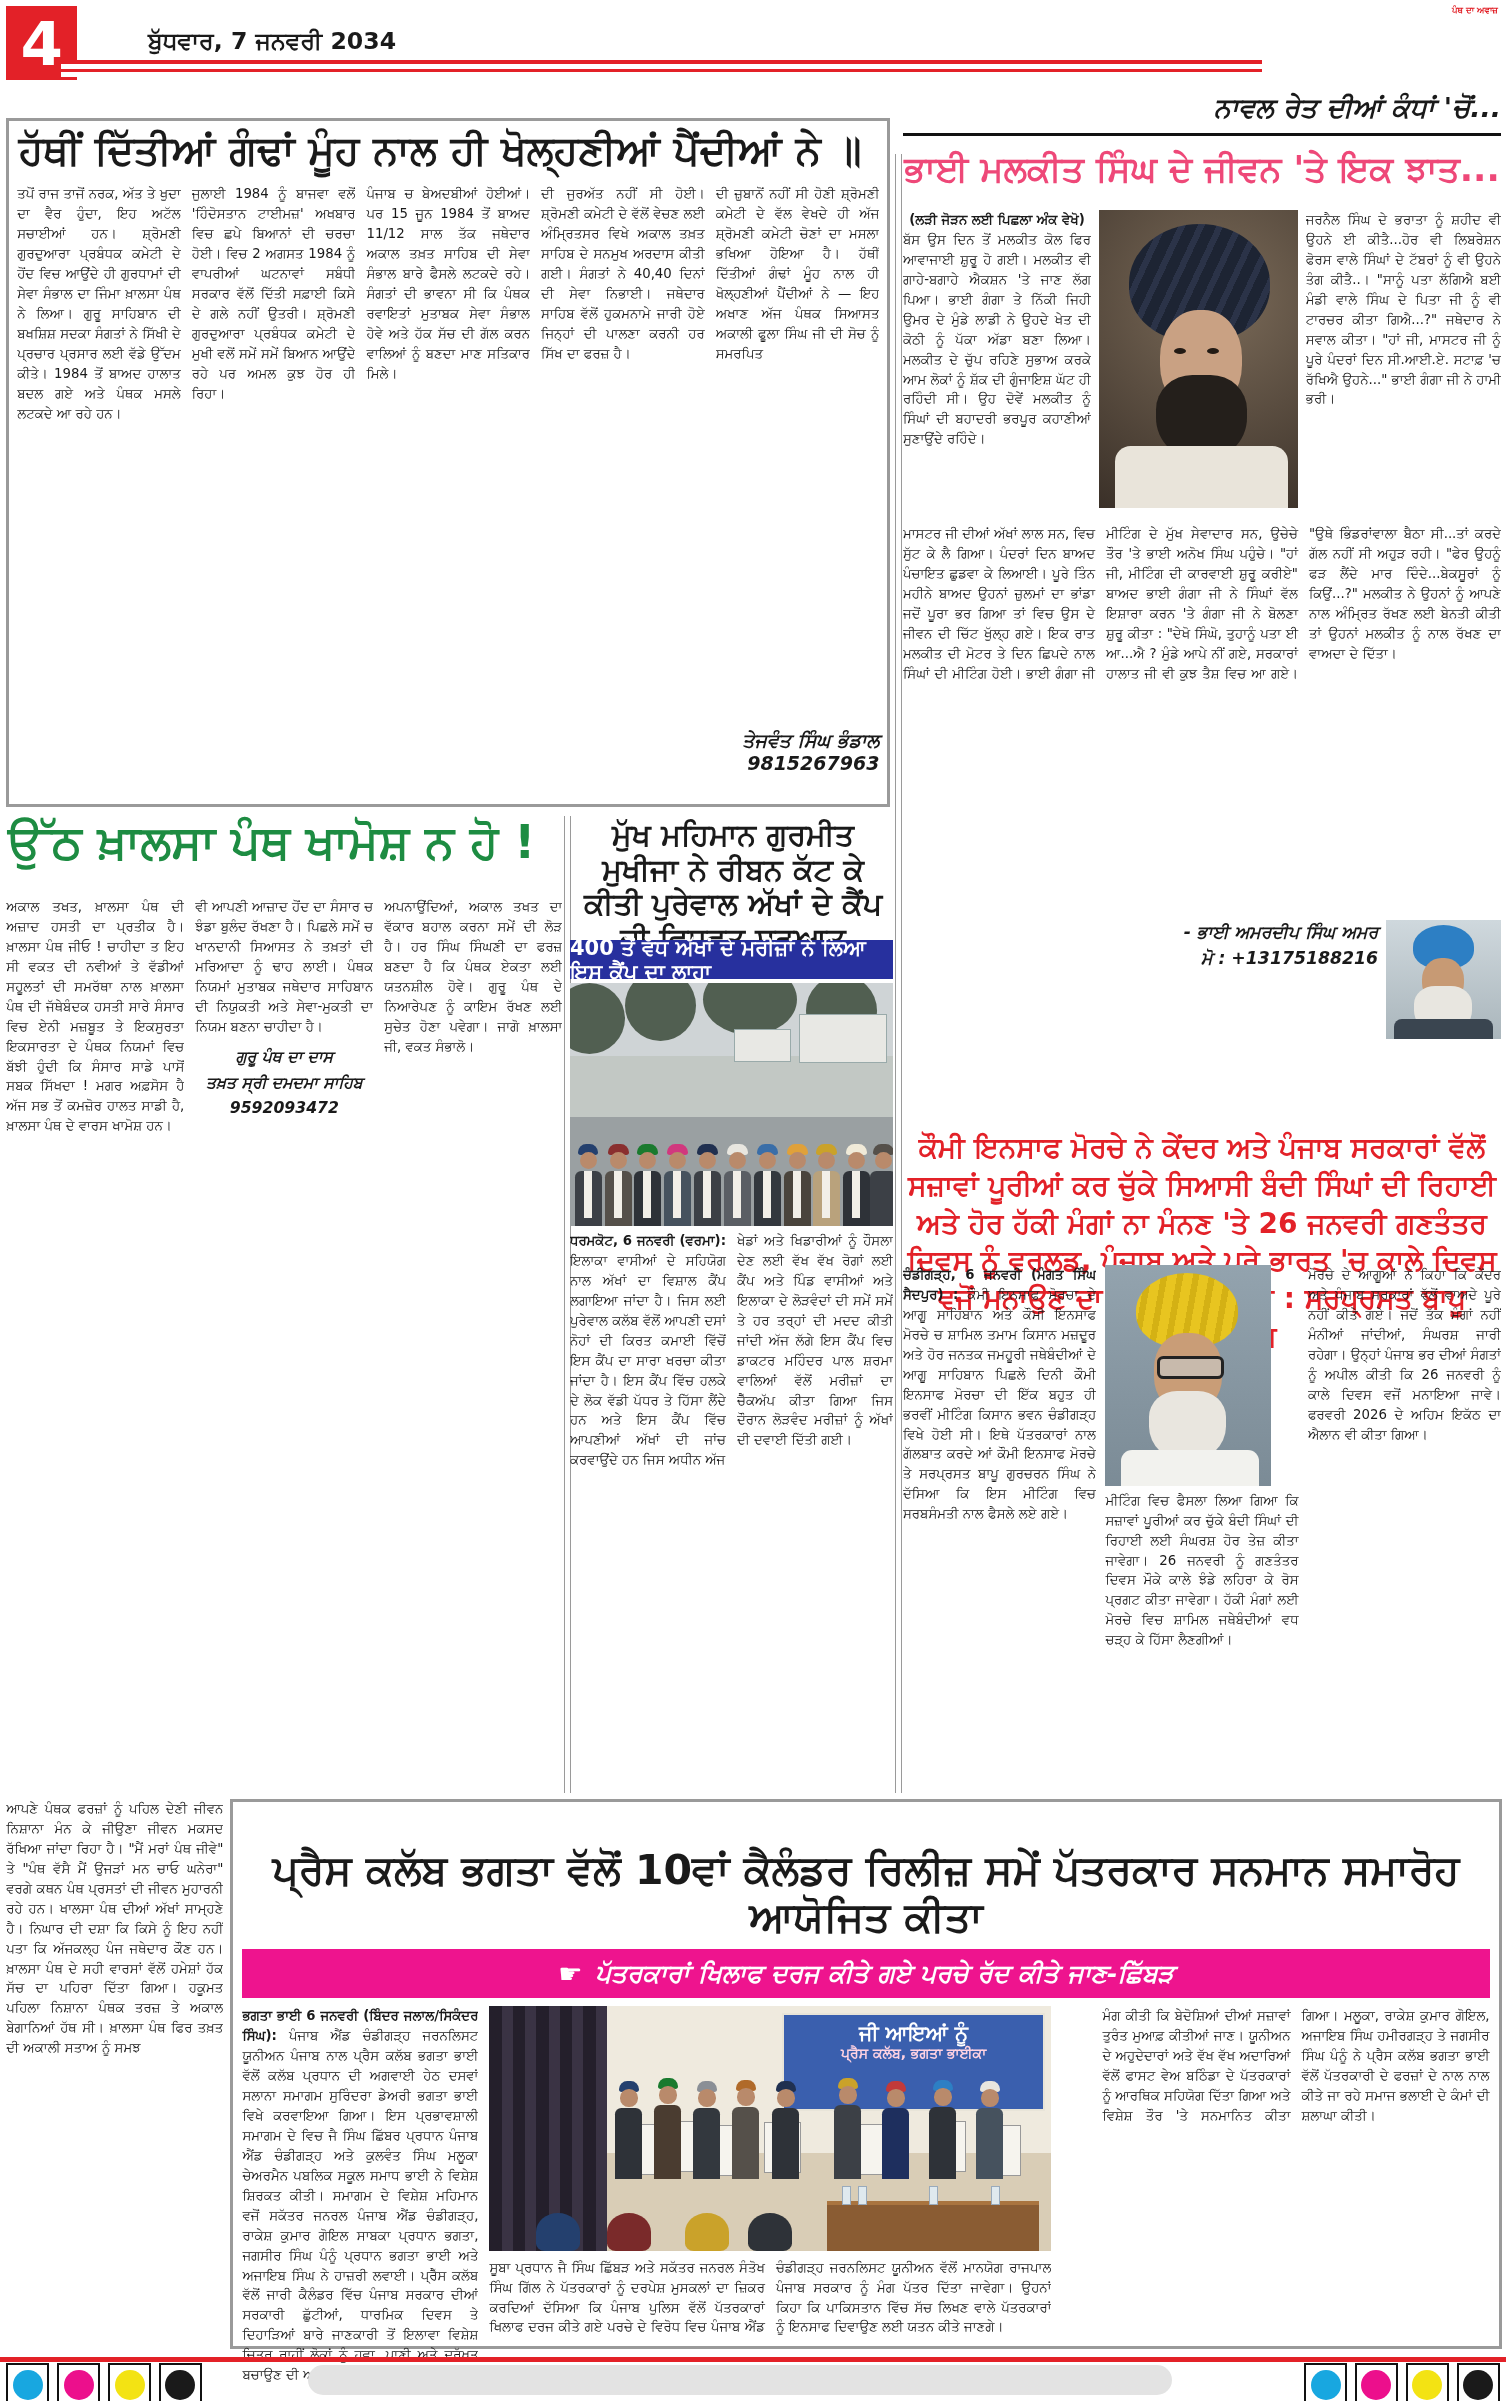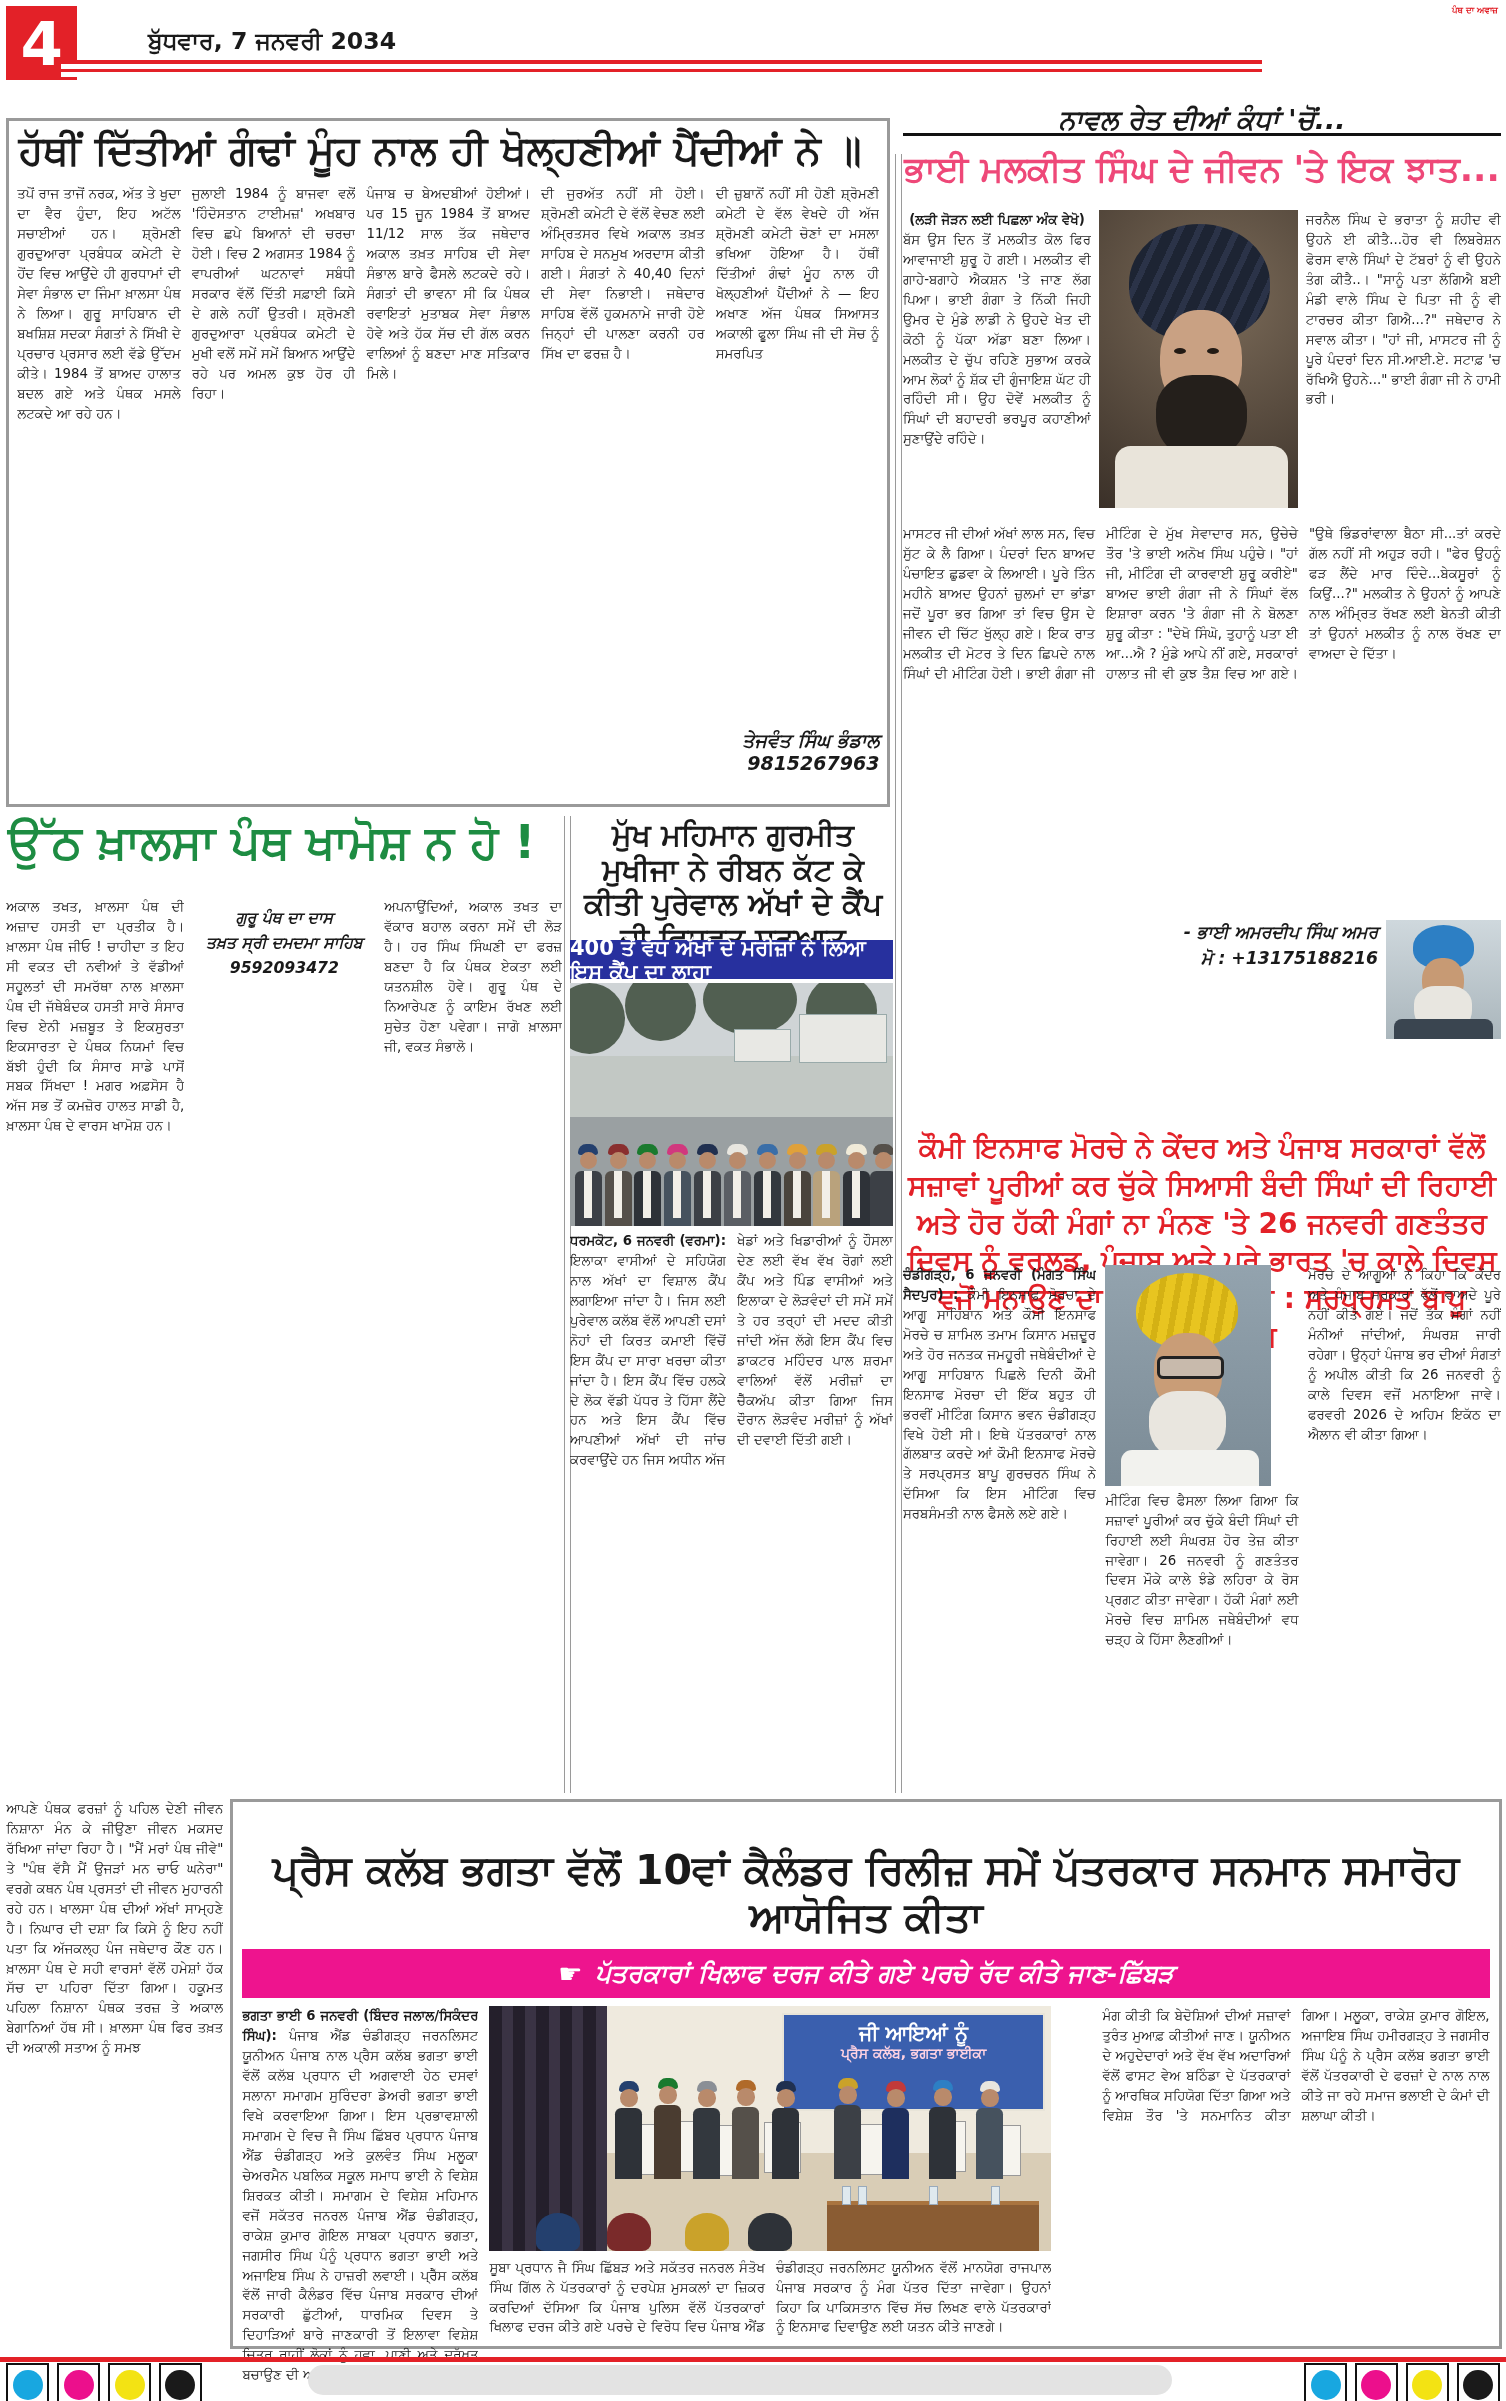--- a/index.html
+++ b/index.html
@@ -13,21 +13,21 @@
   .rules{left:61px;top:60px;width:1201px;height:17.3px;
          background:repeating-linear-gradient(#e32128 0 3.9px,#ffffff 3.9px 8.6px);}
   .masthead{left:1005px;top:1.6px;width:495px;height:75px;display:flex;align-items:center;gap:6.3px;}
   .mh-red{color:#e11c23;font-weight:bold;font-size:50px;letter-spacing:0.8px;}
   .mh-da{background:#28399e;color:#ffffff;font-weight:bold;font-size:39px;padding:1.6px 7.9px;border-radius:3.1px;}
   .flag{position:relative;width:27px;height:57px;}
   .flag .pole{position:absolute;left:11.8px;top:0;width:2.4px;height:57px;background:#888;}
   .flag .cloth{position:absolute;left:12.6px;top:1.6px;width:0;height:0;
                border-top:14px solid #f5c518;border-right:20.4px solid transparent;}
   .tagline{left:1452px;top:4.7px;font-size:8.6px;color:#e11c23;font-weight:bold;}
-  .kicker{left:903px;top:104px;width:598px;text-align:center;font-size:27px;font-weight:bold;font-style:italic;}
+  .kicker{left:903px;top:92px;width:598px;text-align:right;font-size:27px;font-weight:bold;font-style:italic;}
   .kicker-rule{left:903px;top:133px;width:598px;height:3.1px;background:#111;}
   
   .box{border:3.1px solid #9a9a9a;background:#fff;}
   .headline{font-weight:bold;line-height:1.15;}
   .bodytxt{font-size:13.3px;line-height:1.5;text-align:justify;overflow:hidden;}
   .cols{display:flex;gap:11px;}
   .col{flex:1;overflow:hidden;}
   .dateline{font-weight:bold;}
   .vdiv{width:4.7px;border-left:1.6px solid #9a9a9a;border-right:1.6px solid #9a9a9a;}
   
@@ -175,20 +175,21 @@
         <div class="face"></div>
         <div class="beard"></div>
         <div class="coat"></div>
     </div>
   </div>
 
   <div class="abs headline khalsa-head">ਉੱਠ ਖ਼ਾਲਸਾ ਪੰਥ ਖਾਮੋਸ਼ ਨ ਹੋ !</div>
   <div class="abs cols khalsa-cols">
     <div class="col bodytxt">ਅਕਾਲ ਤਖਤ, ਖ਼ਾਲਸਾ ਪੰਥ ਦੀ ਅਜ਼ਾਦ ਹਸਤੀ ਦਾ ਪ੍ਰਤੀਕ ਹੈ। ਖ਼ਾਲਸਾ ਪੰਥ ਜੀਓ ! ਚਾਹੀਦਾ ਤ ਇਹ ਸੀ ਵਕਤ ਦੀ ਨਵੀਆਂ ਤੇ ਵੱਡੀਆਂ ਸਹੂਲਤਾਂ ਦੀ ਸਮਰੱਥਾ ਨਾਲ ਖ਼ਾਲਸਾ ਪੰਥ ਦੀ ਜੱਥੇਬੰਦਕ ਹਸਤੀ ਸਾਰੇ ਸੰਸਾਰ ਵਿਚ ਏਨੀ ਮਜ਼ਬੂਤ ਤੇ ਇਕਸੁਰਤਾ ਇਕਸਾਰਤਾ ਦੇ ਪੰਥਕ ਨਿਯਮਾਂ ਵਿਚ ਬੱਝੀ ਹੁੰਦੀ ਕਿ ਸੰਸਾਰ ਸਾਡੇ ਪਾਸੋਂ ਸਬਕ ਸਿੱਖਦਾ ! ਮਗਰ ਅਫ਼ਸੋਸ ਹੈ ਅੱਜ ਸਭ ਤੋਂ ਕਮਜ਼ੋਰ ਹਾਲਤ ਸਾਡੀ ਹੈ, ਖ਼ਾਲਸਾ ਪੰਥ ਦੇ ਵਾਰਸ ਖਾਮੋਸ਼ ਹਨ।</div>
     <div class="col bodytxt">
+      <span>ਵੀ ਆਪਣੀ ਆਜ਼ਾਦ ਹੋਂਦ ਦਾ ਸੰਸਾਰ ਚ ਝੰਡਾ ਬੁਲੰਦ ਰੱਖਣਾ ਹੈ। ਪਿਛਲੇ ਸਮੇਂ ਚ ਖਾਨਦਾਨੀ ਸਿਆਸਤ ਨੇ ਤਖ਼ਤਾਂ ਦੀ ਮਰਿਆਦਾ ਨੂੰ ਢਾਹ ਲਾਈ। ਪੰਥਕ ਨਿਯਮਾਂ ਮੁਤਾਬਕ ਜਥੇਦਾਰ ਸਾਹਿਬਾਨ ਦੀ ਨਿਯੁਕਤੀ ਅਤੇ ਸੇਵਾ-ਮੁਕਤੀ ਦਾ ਨਿਯਮ ਬਣਨਾ ਚਾਹੀਦਾ ਹੈ।</span>
       <div class="inset">
         <div>ਗੁਰੂ ਪੰਥ ਦਾ ਦਾਸ</div>
         <div>ਤਖ਼ਤ ਸ੍ਰੀ ਦਮਦਮਾ ਸਾਹਿਬ</div>
         <div>9592093472</div>
       </div>
     </div>
     <div class="col bodytxt">ਅਪਨਾਉਂਦਿਆਂ, ਅਕਾਲ ਤਖਤ ਦਾ ਵੱਕਾਰ ਬਹਾਲ ਕਰਨਾ ਸਮੇਂ ਦੀ ਲੋੜ ਹੈ। ਹਰ ਸਿੰਘ ਸਿੰਘਣੀ ਦਾ ਫਰਜ਼ ਬਣਦਾ ਹੈ ਕਿ ਪੰਥਕ ਏਕਤਾ ਲਈ ਯਤਨਸ਼ੀਲ ਹੋਵੇ। ਗੁਰੂ ਪੰਥ ਦੇ ਨਿਆਰੇਪਣ ਨੂੰ ਕਾਇਮ ਰੱਖਣ ਲਈ ਸੁਚੇਤ ਹੋਣਾ ਪਵੇਗਾ। ਜਾਗੋ ਖ਼ਾਲਸਾ ਜੀ, ਵਕਤ ਸੰਭਾਲੋ।</div>
   </div>
   <div class="abs bodytxt khalsa-cont">ਆਪਣੇ ਪੰਥਕ ਫਰਜ਼ਾਂ ਨੂੰ ਪਹਿਲ ਦੇਣੀ ਜੀਵਨ ਨਿਸ਼ਾਨਾ ਮੰਨ ਕੇ ਜੀਉਣਾ ਜੀਵਨ ਮਕਸਦ ਰੱਖਿਆ ਜਾਂਦਾ ਰਿਹਾ ਹੈ। "ਮੈਂ ਮਰਾਂ ਪੰਥ ਜੀਵੇ" ਤੇ "ਪੰਥ ਵੱਸੈ ਮੈਂ ਉਜੜਾਂ ਮਨ ਚਾਓ ਘਨੇਰਾ" ਵਰਗੇ ਕਥਨ ਪੰਥ ਪ੍ਰਸਤਾਂ ਦੀ ਜੀਵਨ ਮੁਹਾਰਨੀ ਰਹੇ ਹਨ। ਖਾਲਸਾ ਪੰਥ ਦੀਆਂ ਅੱਖਾਂ ਸਾਮ੍ਹਣੇ ਹੈ। ਨਿਘਾਰ ਦੀ ਦਸ਼ਾ ਕਿ ਕਿਸੇ ਨੂੰ ਇਹ ਨਹੀਂ ਪਤਾ ਕਿ ਅੱਜਕਲ੍ਹ ਪੰਜ ਜਥੇਦਾਰ ਕੌਣ ਹਨ। ਖ਼ਾਲਸਾ ਪੰਥ ਦੇ ਸਹੀ ਵਾਰਸਾਂ ਵੱਲੋਂ ਹਮੇਸ਼ਾਂ ਹੱਕ ਸੱਚ ਦਾ ਪਹਿਰਾ ਦਿੱਤਾ ਗਿਆ। ਹਕੂਮਤ ਪਹਿਲਾ ਨਿਸ਼ਾਨਾ ਪੰਥਕ ਤਰਜ਼ ਤੇ ਅਕਾਲ ਬੇਗਾਨਿਆਂ ਹੱਥ ਸੀ। ਖ਼ਾਲਸਾ ਪੰਥ ਫਿਰ ਤਖ਼ਤ ਦੀ ਅਕਾਲੀ ਸਤਾਅ ਨੂੰ ਸਮਝ</div>
 

